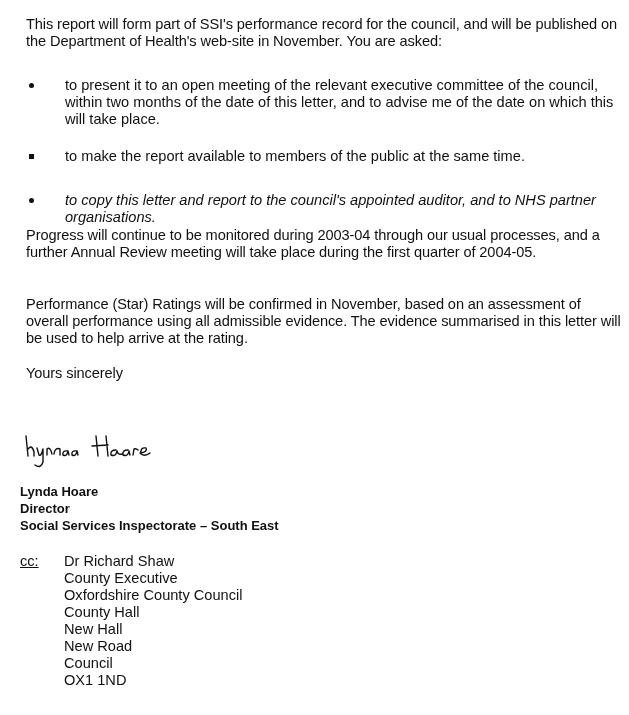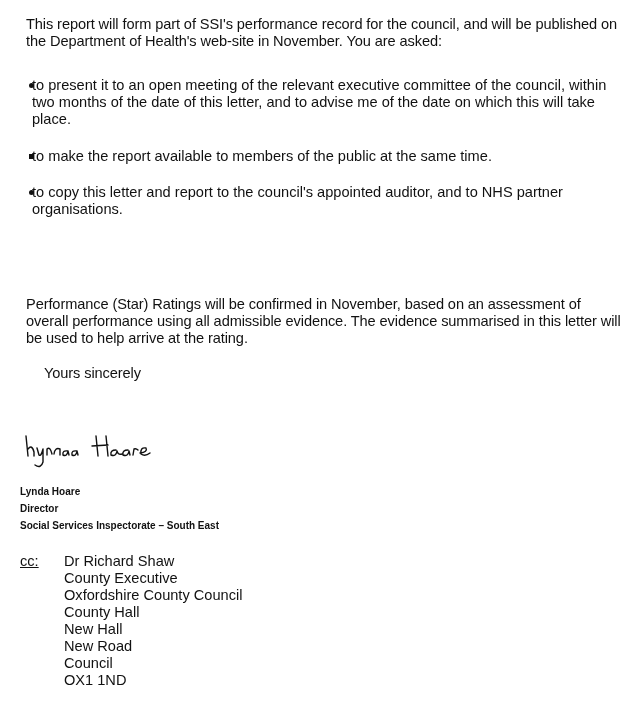--- a/index.html
+++ b/index.html
@@ -8,29 +8,29 @@
       font-family: "Liberation Sans", sans-serif; color: #111;
       font-size: 14.6px;
     }
     .page { position: absolute; left: 0; top: 0; width: 629px; height: 715px; padding-left: 16px; }
     .block { position: absolute; left: 26px; line-height: 17px; letter-spacing: -0.1px; }
     .p1 { top: 16px; width: 600px; }
     .bullet { position: absolute; left: 26px; width: 600px; line-height: 17px; }
     .bullet .dot { position: absolute; left: 0; top: 0; width: 18px; }
     .bullet .dot::before { content: ""; position: absolute; left: 3px; top: 6px; width: 5px; height: 5px; background: #111; border-radius: 50%; }
     .bullet .sq::before { border-radius: 0; }
-    .bullet .txt { margin-left: 6px; display: block; }
+    .bullet .txt { margin-left: 39px; display: block; }
     .b1 { top: 77px; }
     .b2 { top: 148px; }
-    .b3 { top: 184px; }
+    .b3 { top: 192px; font-style: italic; }
     .p2 { top: 227px; width: 600px; }
     .p3 { top: 296px; width: 600px; }
-    .closing { top: 365px; margin-left: 18px; }
+    .closing { top: 365px; }
     .sig { position: absolute; left: 22px; top: 432px; }
-    .name-block { position: absolute; left: 20px; top: 483px; font-weight: bold; line-height: 17px; font-size: 10px; }
+    .name-block { position: absolute; left: 20px; top: 483px; font-weight: bold; line-height: 17px; font-size: 13px; }
     .cc-label { position: absolute; left: 20px; top: 553px; line-height: 17px; text-decoration: underline; }
     .cc-lines { position: absolute; left: 64px; top: 553px; line-height: 17px; }
   </style>
 </head>
 <body>
 
 <div class="page">
   <div class="block p1">This report will form part of SSI's performance record for the council, and will be published on the Department of Health's web-site in November.  You are asked:</div>
 
   <div class="bullet b1">
@@ -39,20 +39,21 @@
   </div>
   <div class="bullet b2">
     <span class="dot sq"></span>
     <span class="txt">to make the report available to members of the public at the same time.</span>
   </div>
   <div class="bullet b3">
     <span class="dot"></span>
     <span class="txt">to copy this letter and report to the council's appointed auditor, and to NHS partner organisations.</span>
   </div>
 
+  <div class="block p2">Progress will continue to be monitored during 2003-04 through our usual processes, and a further Annual Review meeting will take place during the first quarter of 2004-05.</div>
   <div class="block p3">Performance (Star) Ratings will be confirmed in November, based on an assessment of overall performance using all admissible evidence.  The evidence summarised in this letter will be used to help arrive at the rating.</div>
   <div class="block closing">Yours sincerely</div>
 
   <svg class="sig" width="160" height="40" viewBox="0 0 160 40">
     <g fill="none" stroke="#111" stroke-width="1.4" stroke-linecap="round" stroke-linejoin="round">
       <path d="M4 4 L6 24 M6 17 Q10 12 12 20 L12 24"></path>
       <path d="M15 16 L17 23 Q19 25 21 17 L21 30 Q19 37 13 33"></path>
       <path d="M25 23 L25 17 Q28 14 30 22 M32 22 Q33 15 38 17 L38 23"></path>
       <path d="M46 19 Q40 18 41 23 Q45 25 46 19 L47 23 M55 19 Q49 18 50 23 Q54 25 55 19 L56 23"></path>
       <path d="M74 4 L76 24 M70 14 L86 13 M84 4 L86 24"></path>

